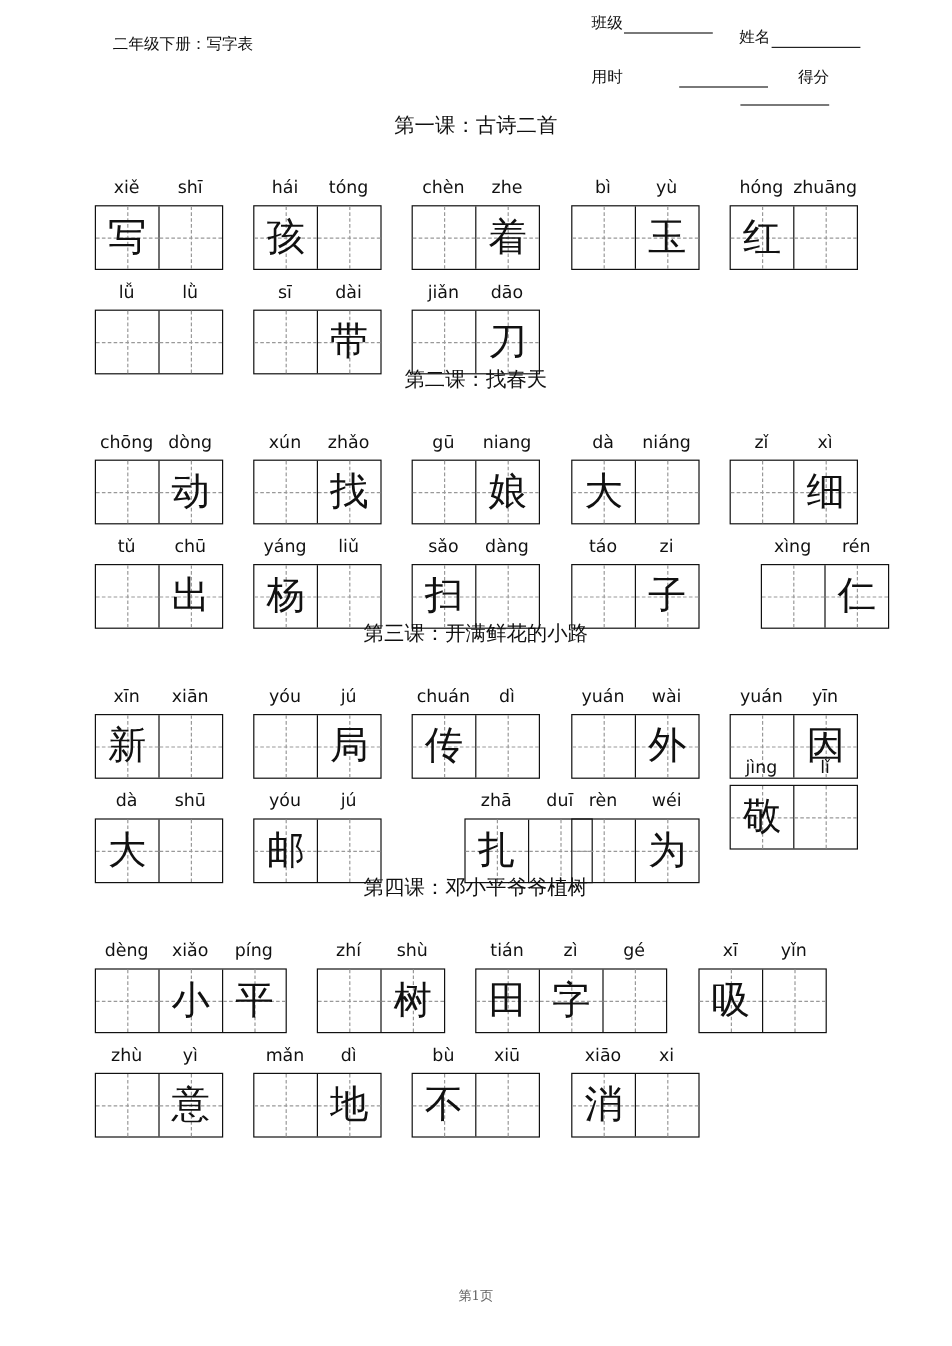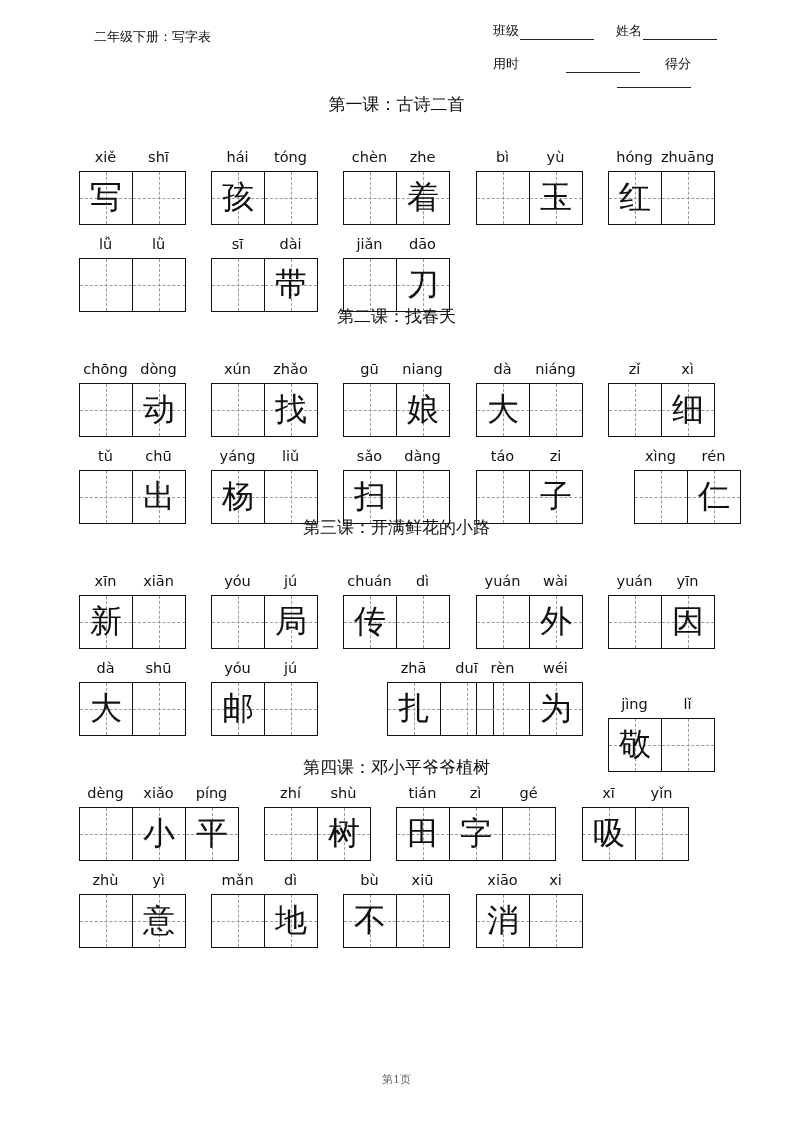--- a/index.html
+++ b/index.html
@@ -19,21 +19,21 @@
   .box::after { content:""; position:absolute; top:50%; left:0; right:0; border-top:1px dashed #999; }
   .ch { position:absolute; inset:0; display:flex; align-items:center; justify-content:center;
         font-size:32px; z-index:1; font-family:"DejaVu Serif", serif; }
   .footer { position:absolute; left:0; width:793px; top:1072px; text-align:center; font-size:11px; color:#666; }
 </style>
 </head>
 <body>
 
 <div class="hdr-title">二年级下册：写字表</div>
 
-<div class="field" style="left:493px; top:22px;text-align:center;">
+<div class="field" style="left:493px; top:10px;text-align:center;">
   <span>班级</span>
   <span class="line"></span>
 </div>
 <div class="field" style="left:616px; top:22px;">
   <span>姓名</span>
   <span class="line"></span>
 </div>
 <div class="field" style="left:493px; top:55px;gap:46px;">
   <span>用时</span>
   <span class="line"></span>
@@ -418,35 +418,35 @@
       </div>
       <div class="boxes">
         <div class="box">
           <span class="ch"></span>
         </div>
         <div class="box">
           <span class="ch">为</span>
         </div>
       </div>
     </div>
-    <div class="group" style="left: 608px; top: 668px;">
+    <div class="group" style="left: 608px; top: 604px;">
       <div class="pys">
         <span class="py">jìng</span>
         <span class="py">lǐ</span>
       </div>
       <div class="boxes">
         <div class="box">
           <span class="ch">敬</span>
         </div>
         <div class="box">
           <span class="ch"></span>
         </div>
       </div>
     </div>
-    <div class="lesson-title" style="top: 728px; margin-top: 28px;">第四课：邓小平爷爷植树</div>
+    <div class="lesson-title" style="top: 728px;">第四课：邓小平爷爷植树</div>
     <div class="group" style="left: 79px; top: 757px;">
       <div class="pys">
         <span class="py">dèng</span>
         <span class="py">xiǎo</span>
         <span class="py">píng</span>
       </div>
       <div class="boxes">
         <div class="box">
           <span class="ch"></span>
         </div>

